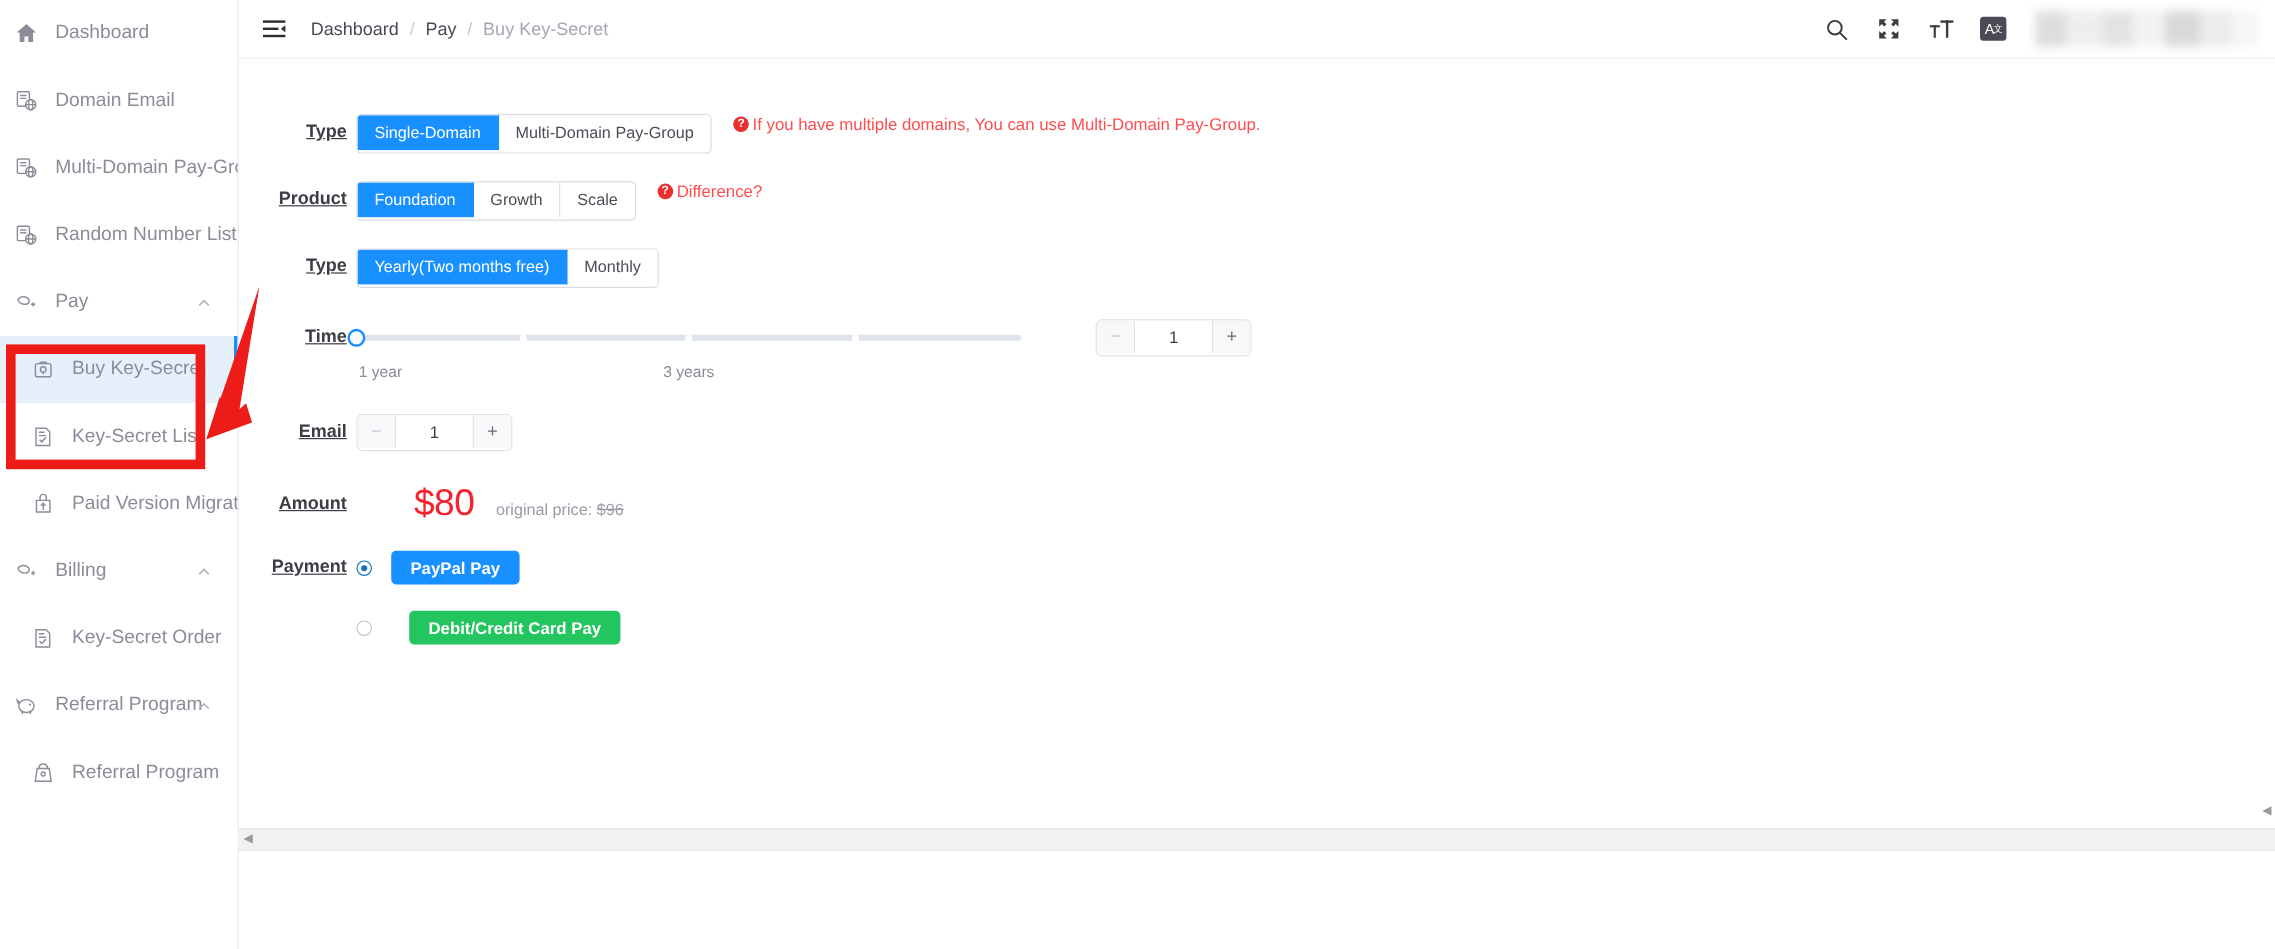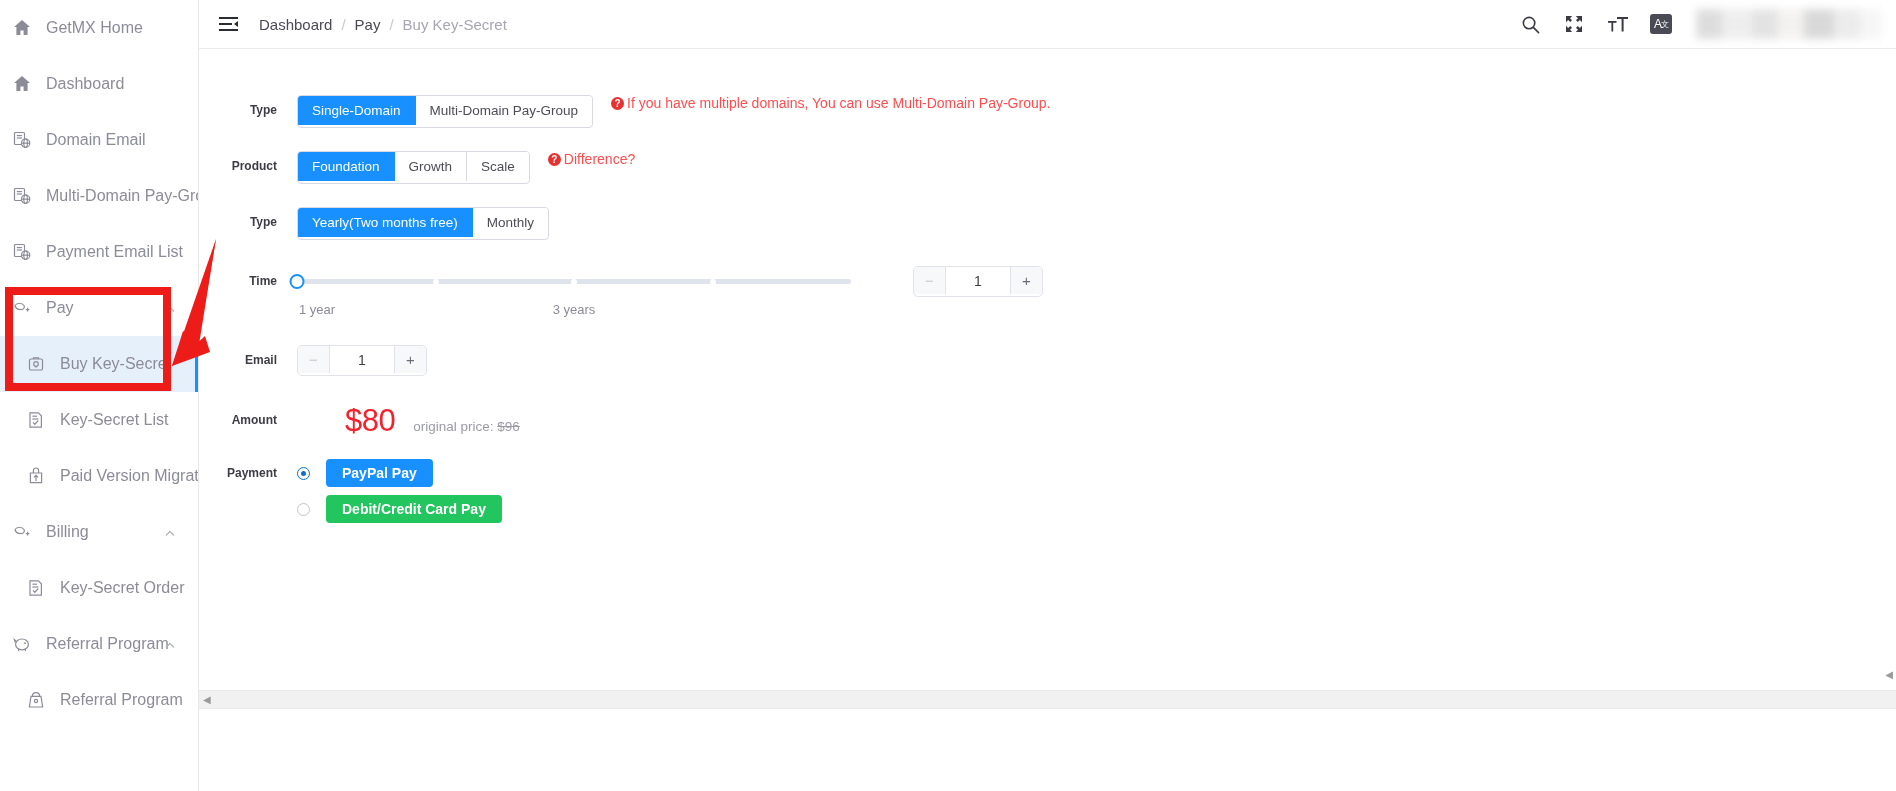--- a/index.html
+++ b/index.html
@@ -174,25 +174,26 @@
   .form-row {
     display: flex;
     align-items: flex-start;
     margin-bottom: 0;
   }
   .row-label {
     width: 98px;
     min-width: 98px;
     text-align: right;
     font-weight: bold;
-    font-size: 12px;
+    font-size: 15px;
     color: #3d3d46;
-    padding-right: 20px;
+    padding-right: 8px;
     box-sizing: border-box;
     line-height: 30px;
+    text-decoration: underline;
   }
   .row-body {
     display: flex;
     align-items: flex-start;
     flex-wrap: nowrap;
   }
 
   
   .seg-group {
     display: inline-flex;
@@ -328,21 +329,21 @@
     text-align: center;
     font-size: 14px;
     color: #3d3d46;
     border: none;
     outline: none;
     background: #fff;
     font-family: "Liberation Sans", sans-serif;
   }
 
   
-  .amount-row { margin-top: 27px; align-items: center; }
+  .amount-row { margin-top: 27px; }
   .amount-price {
     color: #f5222d;
     font-size: 31px;
     line-height: 31px;
     font-weight: normal;
     letter-spacing: -0.5px;
   }
   .amount-orig {
     color: #9b9ba5;
     font-size: 13.5px;
@@ -352,21 +353,21 @@
   }
   .amount-orig s { text-decoration: line-through; }
 
   
   .pay-row { margin-top: 21px; }
   .pay-line {
     display: flex;
     align-items: center;
     height: 30px;
   }
-  .pay-line.second { margin-top: 6px; margin-left: 98px; }
+  .pay-line.second { margin-top: 20px; margin-left: 98px; gap: 15px; }
   .radio {
     width: 13px; height: 13px;
     border-radius: 50%;
     border: 1px solid #c4c4cc;
     background: #fff;
     box-sizing: border-box;
     margin-right: 16px;
     cursor: pointer;
     position: relative;
     flex: 0 0 13px;
@@ -438,28 +439,20 @@
 <div id="app">
 
   <nav id="sidebar">
     <div id="sidebar-items">
         <div class="nav-item">
           <span class="nav-icon">
             <svg width="18" height="18" viewBox="0 0 18 18" fill="#8c8c99">
               <path d="M9 1 L17 8 H14.6 V16 H10.6 V11.4 H7.4 V16 H3.4 V8 H1 Z"></path>
             </svg>
           </span>
-          <span class="nav-label">GetMX Home</span>
-        </div>
-        <div class="nav-item">
-          <span class="nav-icon">
-            <svg width="18" height="18" viewBox="0 0 18 18" fill="#8c8c99">
-              <path d="M9 1 L17 8 H14.6 V16 H10.6 V11.4 H7.4 V16 H3.4 V8 H1 Z"></path>
-            </svg>
-          </span>
           <span class="nav-label">Dashboard</span>
         </div>
         <div class="nav-item">
           <span class="nav-icon">
             <svg width="18" height="18" viewBox="0 0 18 18" fill="none" stroke="#8c8c99" stroke-width="1.2">
         <rect x="1.5" y="1.5" width="10" height="12" rx="1"></rect>
         <line x1="3.8" y1="4.6" x2="9" y2="4.6"></line>
               <line x1="3.8" y1="7" x2="9" y2="7"></line>
         <circle cx="12.6" cy="12.2" r="4.2" fill="#fff"></circle>
         <ellipse cx="12.6" cy="12.2" rx="1.8" ry="4.2"></ellipse>
@@ -485,21 +478,21 @@
           <span class="nav-icon">
             <svg width="18" height="18" viewBox="0 0 18 18" fill="none" stroke="#8c8c99" stroke-width="1.2">
         <rect x="1.5" y="1.5" width="10" height="12" rx="1"></rect>
         <line x1="3.8" y1="4.6" x2="9" y2="4.6"></line>
               <line x1="3.8" y1="7" x2="9" y2="7"></line>
         <circle cx="12.6" cy="12.2" r="4.2" fill="#fff"></circle>
         <ellipse cx="12.6" cy="12.2" rx="1.8" ry="4.2"></ellipse>
               <line x1="8.4" y1="12.2" x2="16.8" y2="12.2"></line>
             </svg>
           </span>
-          <span class="nav-label">Payment Email List</span>
+          <span class="nav-label">Random Number List</span>
         </div>
         <div class="nav-item">
           <span class="nav-icon">
             <svg width="18" height="18" viewBox="0 0 18 18" fill="none" stroke="#8c8c99" stroke-width="1.2">
         <path d="M2 6.5 C4 3.5 9 3.5 11 6.5 C12.2 8.4 10.5 10.6 8 10.6 C5 10.6 2.6 9.2 2 6.5 Z"></path>
         <line x1="12.8" y1="10.6" x2="16.4" y2="10.6"></line>
               <line x1="14.6" y1="8.8" x2="14.6" y2="12.4"></line>
             </svg>
           </span>
           <span class="nav-label">Pay</span>

